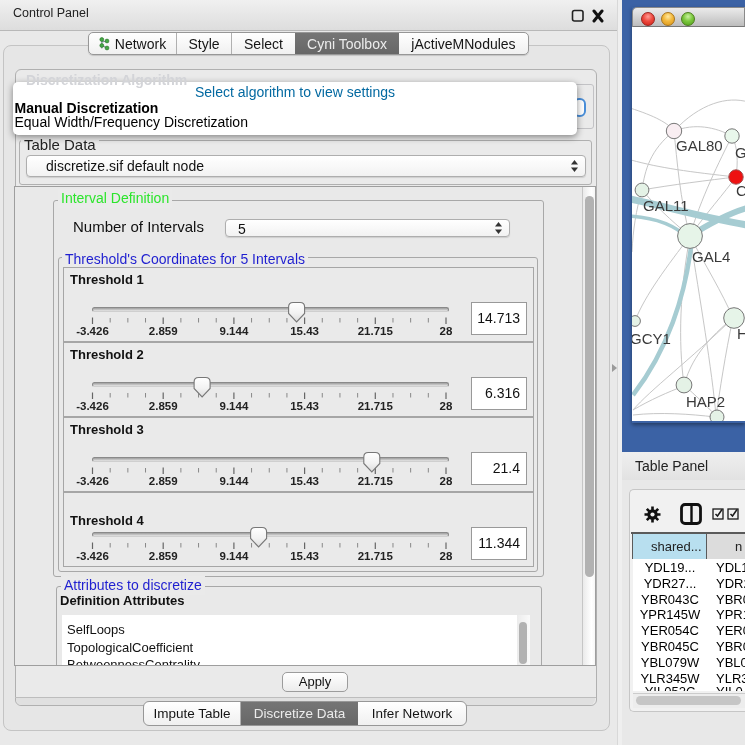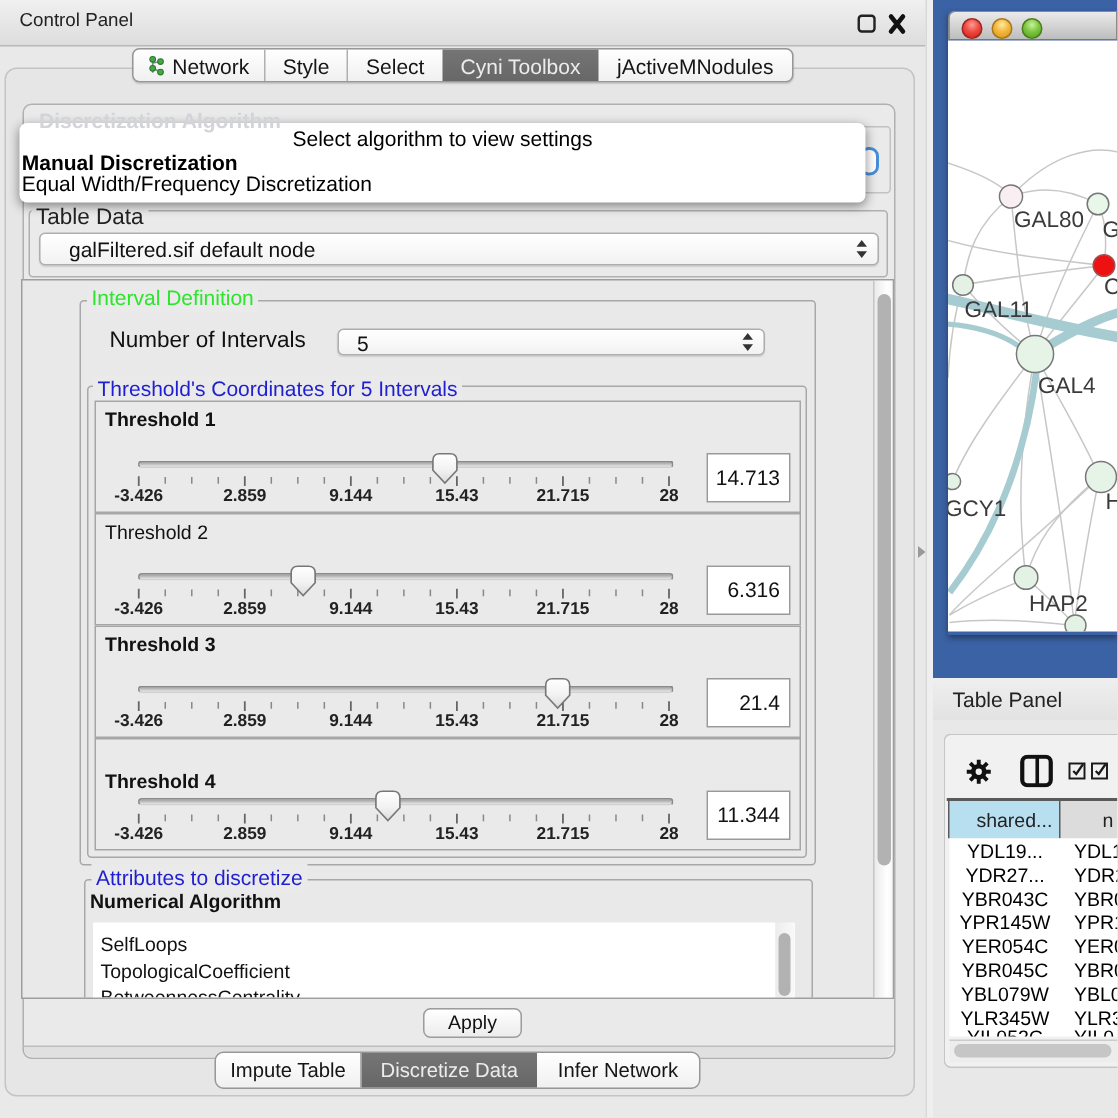--- a/index.html
+++ b/index.html
@@ -39,30 +39,30 @@
   <div style="width:63px;display:flex;align-items:center;justify-content:center">Select</div>
   <div style="width:104px;display:flex;align-items:center;justify-content:center;background:linear-gradient(#757575,#676767);color:#ececec">Cyni Toolbox</div>
   <div style="flex:1;display:flex;align-items:center;justify-content:center">jActiveMNodules</div>
 </div>
 
 <div class="ab" style="left:20px;top:84px;width:572px;height:43px;border:1px solid #c2c2c5;border-radius:3px"></div>
 
 <div class="ab" style="left:573px;top:98px;width:9px;height:15px;background:#fff;border:2.5px solid #4a8ed8;border-radius:6px"></div>
 
 <div class="ab" style="left:13px;top:82px;width:564px;height:53px;background:#fff;border-radius:5px;box-shadow:0 2px 7px rgba(0,0,0,0.45);z-index:5">
-  <div class="ab" style="left:0;top:2px;width:100%;text-align:center;font-size:14px;color:#000000">Select algorithm to view settings</div>
+  <div class="ab" style="left:0;top:2px;width:100%;text-align:center;font-size:14px;color:#0369a1">Select algorithm to view settings</div>
   <div class="ab" style="left:1.5px;top:32px;font-size:14px;color:#000">Equal Width/Frequency Discretization</div>
   <div class="ab" style="left:1.5px;top:18px;font-size:14px;font-weight:bold;color:#000">Manual Discretization</div>
 </div>
 <div class="ab" style="left:26px;top:72px;font-size:14px;font-weight:bold;color:#d3d4d8;z-index:6">Discretization Algorithm</div>
 
 <div class="ab gb" style="left:19px;top:140px;width:571px;height:43px;border-color:#b0b0b0"></div>
 <div class="gt" style="left:21px;top:135px;font-size:15px;color:#222">Table Data</div>
 <div class="ab combo" style="left:26px;top:155px;width:558px;height:20px">
-  <div class="ab" style="left:19px;top:2px;font-size:14px;color:#111">galFiltered.sif default node</div>
+  <div class="ab" style="left:19px;top:2px;font-size:14px;color:#111">discretize.sif default node</div>
   <svg class="stp" width="9" height="14" viewBox="0 0 9 14">
       <path d="M4.5 1 L8 5.5 L1 5.5 Z" fill="#333"></path>
       <path d="M4.5 13 L8 8.5 L1 8.5 Z" fill="#333"></path>
     </svg>
 </div>
 
 <div class="ab" style="left:14px;top:186px;width:580px;height:478px;border:1px solid #9e9e9e;background:#e9e9e9;overflow:hidden">
 
   <div class="ab gb" style="left:38px;top:13px;width:489px;height:375px"></div>
   <div class="gt" style="left:43px;top:2px;color:#2ce52c;font-size:14px">Interval Definition</div>
@@ -115,21 +115,21 @@
     </svg>
     <div class="ab" style="left:3.5px;top:56.5px;width:50px;text-align:center;font-size:11.5px;font-weight:bold;color:#222">-3.426</div>
         <div class="ab" style="left:74.19999999999999px;top:56.5px;width:50px;text-align:center;font-size:11.5px;font-weight:bold;color:#222">2.859</div>
         <div class="ab" style="left:144.9px;top:56.5px;width:50px;text-align:center;font-size:11.5px;font-weight:bold;color:#222">9.144</div>
         <div class="ab" style="left:215.60000000000002px;top:56.5px;width:50px;text-align:center;font-size:11.5px;font-weight:bold;color:#222">15.43</div>
         <div class="ab" style="left:286.3px;top:56.5px;width:50px;text-align:center;font-size:11.5px;font-weight:bold;color:#222">21.715</div>
         <div class="ab" style="left:357px;top:56.5px;width:50px;text-align:center;font-size:11.5px;font-weight:bold;color:#222">28</div>
     <div class="ab" style="left:407px;top:34px;width:48px;height:31px;background:#fff;border:1px solid #999;font-size:14px;color:#111;text-align:right;line-height:31px;padding-right:6px">14.713</div>
   </div>
       <div class="ab" style="left:48px;top:155px;width:469px;height:73px;border:1px solid #a6a6a6;background:#eaeaea">
-    <div class="ab" style="left:6px;top:4px;font-size:13px;font-weight:normal;color:#111">Threshold 2</div>
+    <div class="ab" style="left:6px;top:4px;font-size:13px;font-weight:bold;color:#111">Threshold 2</div>
     <div class="ab" style="left:28px;top:39px;width:355px;height:3px;border-radius:2.5px;background:linear-gradient(#9e9e9e,#cfcfcf 70%,#e8e8e8);border:1px solid #8a8a8a;border-bottom-color:#cfcfcf"></div>
     <svg class="ab" style="left:0;top:0" width="469" height="73" viewBox="0 0 469 73">
           <path d="M28.5,49.5 V56" stroke="#666" stroke-width="1.2"></path>
           <path d="M46.175,50 V54.5" stroke="#888" stroke-width="1"></path>
           <path d="M63.85,50 V54.5" stroke="#888" stroke-width="1"></path>
           <path d="M81.525,50 V54.5" stroke="#888" stroke-width="1"></path>
           <path d="M99.19999999999999,49.5 V56" stroke="#666" stroke-width="1.2"></path>
           <path d="M116.87499999999999,50 V54.5" stroke="#888" stroke-width="1"></path>
           <path d="M134.54999999999998,50 V54.5" stroke="#888" stroke-width="1"></path>
           <path d="M152.225,50 V54.5" stroke="#888" stroke-width="1"></path>
@@ -244,21 +244,21 @@
         <div class="ab" style="left:144.9px;top:56.5px;width:50px;text-align:center;font-size:11.5px;font-weight:bold;color:#222">9.144</div>
         <div class="ab" style="left:215.60000000000002px;top:56.5px;width:50px;text-align:center;font-size:11.5px;font-weight:bold;color:#222">15.43</div>
         <div class="ab" style="left:286.3px;top:56.5px;width:50px;text-align:center;font-size:11.5px;font-weight:bold;color:#222">21.715</div>
         <div class="ab" style="left:357px;top:56.5px;width:50px;text-align:center;font-size:11.5px;font-weight:bold;color:#222">28</div>
     <div class="ab" style="left:407px;top:34px;width:48px;height:31px;background:#fff;border:1px solid #999;font-size:14px;color:#111;text-align:right;line-height:31px;padding-right:6px">11.344</div>
   </div>
     </div>
 
   <div class="ab gb" style="left:41px;top:399px;width:484px;height:120px"></div>
   <div class="gt" style="left:46px;top:389px;color:#1f1fd0;font-size:14px">Attributes to discretize</div>
-  <div class="ab" style="left:45px;top:406px;font-size:13px;font-weight:bold;color:#111">Numerical Algorithm</div>
+  <div class="ab" style="left:45px;top:406px;font-size:13px;font-weight:bold;color:#111">Definition Attributes</div>
   <div class="ab" style="left:47px;top:428px;width:455px;height:50px;background:#fff;overflow:hidden">
     <div class="ab" style="left:5px;top:7px;font-size:13px;color:#111">SelfLoops</div>
     <div class="ab" style="left:5px;top:25px;font-size:13px;color:#111">TopologicalCoefficient</div>
     <div class="ab" style="left:5px;top:42px;font-size:13px;color:#111">BetweennessCentrality</div>
   </div>
   <div class="ab" style="left:502px;top:428px;width:13px;height:50px;background:linear-gradient(90deg,#ececec,#fafafa)">
     <div class="ab" style="left:2px;top:7px;width:8px;height:42px;background:#b2b2b2;border-radius:4px"></div>
   </div>
 
   <div class="ab" style="left:567px;top:0;width:14px;height:479px;background:linear-gradient(90deg,#eaeaea,#ffffff 60%,#f2f2f2);border-left:1px solid #c6c6c6">

